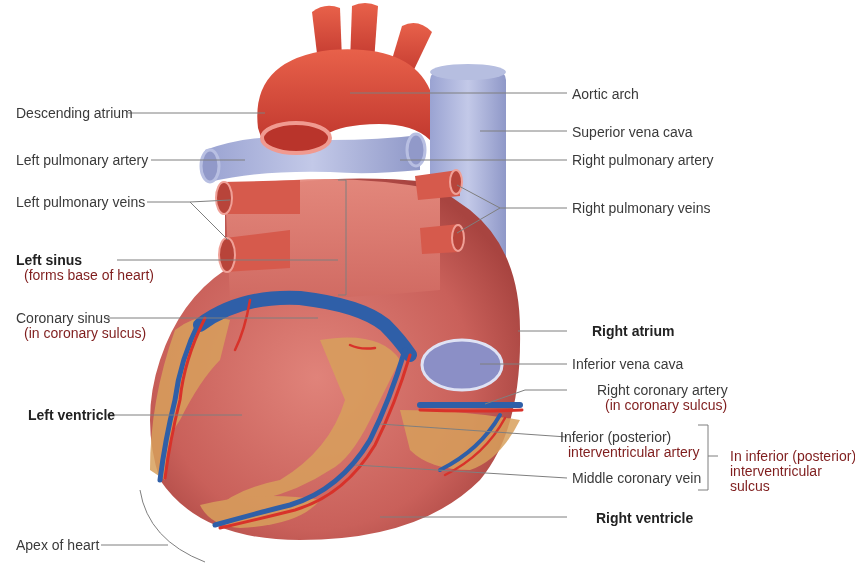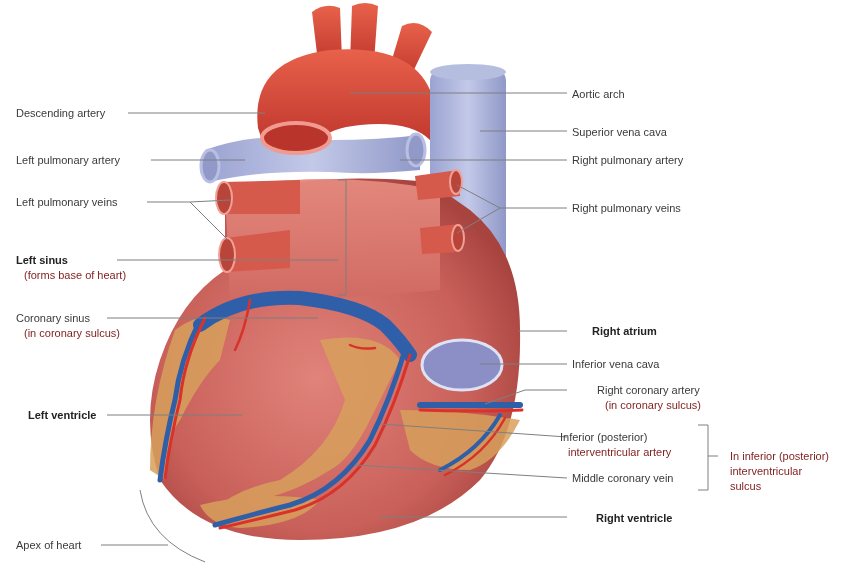--- a/index.html
+++ b/index.html
@@ -1,18 +1,18 @@
 <!DOCTYPE html>
 <html><head>
 <meta charset="utf-8">
 <style>
   html,body{margin:0;padding:0;background:#ffffff;}
   body{width:855px;height:564px;position:relative;overflow:hidden;font-family:"Liberation Sans",sans-serif;color:#333333;}
   #illustration{position:absolute;left:0;top:0;width:855px;height:564px;}
-  .lbl{position:absolute;font-size:11px;line-height:15px;color:#3a3a3a;white-space:nowrap;}
+  .lbl{position:absolute;font-size:14px;line-height:15px;color:#3a3a3a;white-space:nowrap;}
   .lbl.bold{font-weight:bold;color:#222;}
   .sub{display:block;font-weight:normal;color:#7f1d1d;margin-left:8px;}
 </style>
 </head>
 <body>
 
 <svg id="illustration" viewBox="0 0 855 564" xmlns="http://www.w3.org/2000/svg">
   <defs>
     <radialGradient id="gMyo" cx="45%" cy="55%" r="60%">
       <stop offset="0%" stop-color="#e0837a"></stop>
@@ -112,21 +112,21 @@
     <line x1="480" y1="364" x2="567" y2="364"></line>
     <polyline points="485,404 525,390 567,390"></polyline>
     <line x1="380" y1="424" x2="567" y2="437"></line>
     <line x1="355" y1="465" x2="567" y2="478"></line>
     <line x1="380" y1="517" x2="567" y2="517"></line>
     <polyline points="698,425 708,425 708,490 698,490"></polyline>
     <line x1="708" y1="456" x2="718" y2="456"></line>
   </g>
 </svg>
 
-<div class="lbl" style="left:16px;top:106px">Descending artery</div>
+<div class="lbl" style="left:16px;top:106px">Descending atrium</div>
 <div class="lbl" style="left:16px;top:153px">Left pulmonary artery</div>
 <div class="lbl" style="left:16px;top:195px">Left pulmonary veins</div>
 <div class="lbl bold" style="left:16px;top:253px">
   <span>Left sinus</span>
   <span class="sub">(forms base of heart)</span>
 </div>
 <div class="lbl" style="left:16px;top:311px">
   <span>Coronary sinus</span>
   <span class="sub">(in coronary sulcus)</span>
 </div>

